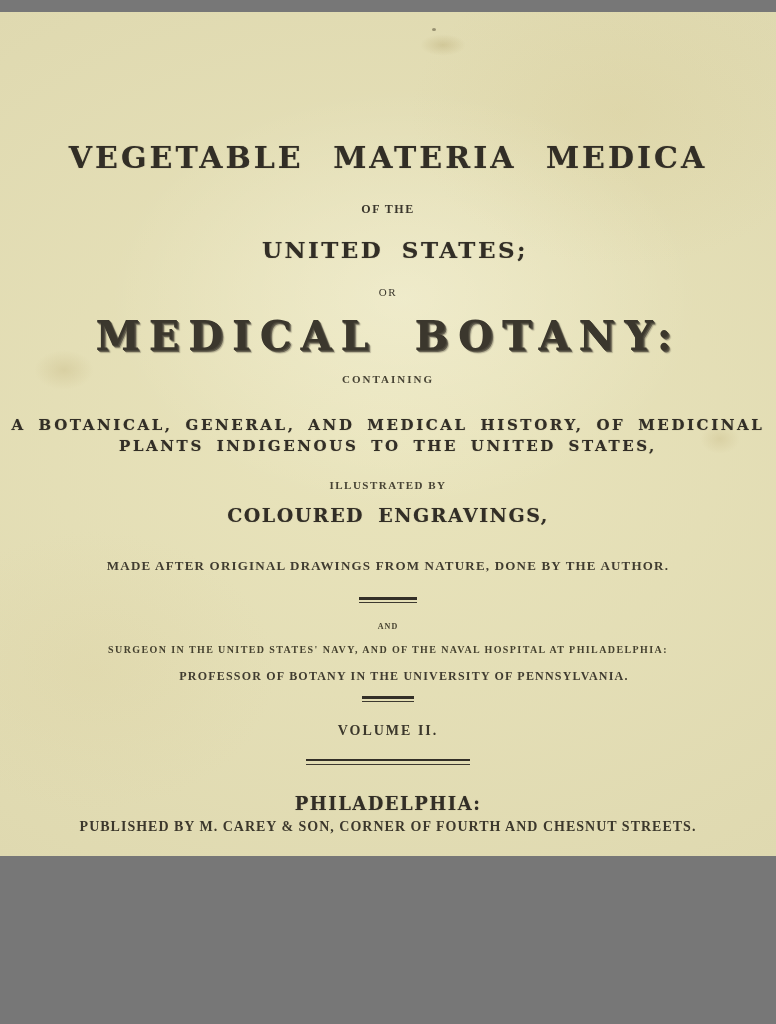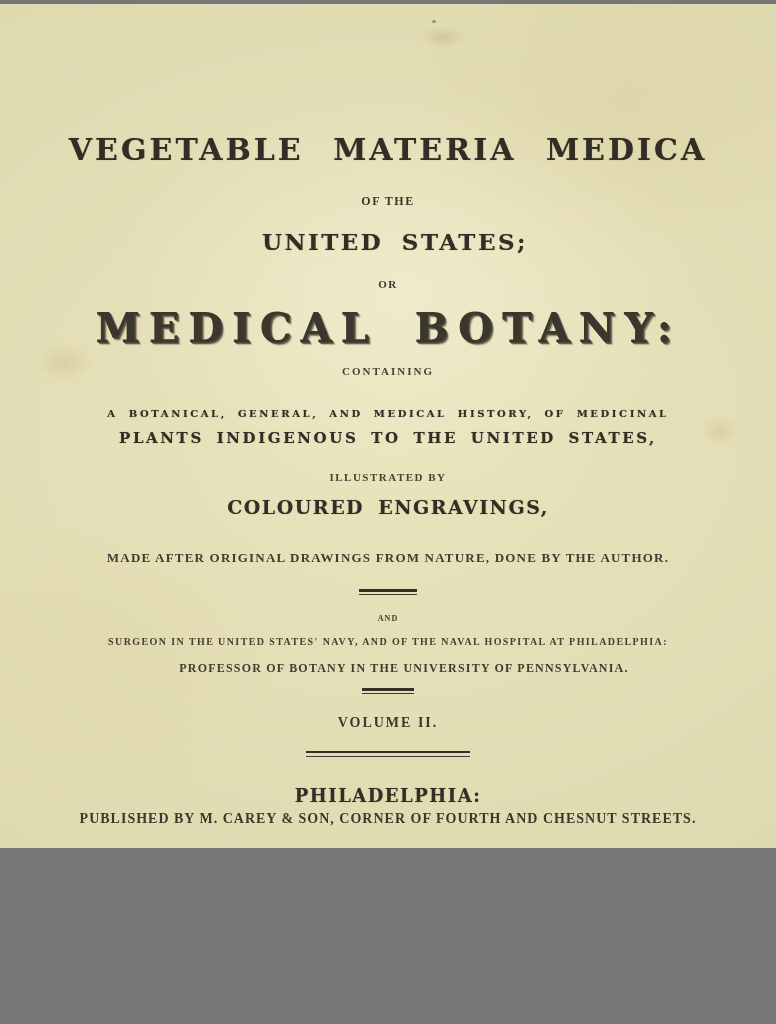--- a/index.html
+++ b/index.html
@@ -4,21 +4,21 @@
 <style>
   html, body {
     margin: 0;
     padding: 0;
     background: #777;
   }
   .page {
     position: relative;
     width: 776px;
     height: 844px;
-    margin: 4px auto;
+    margin: 12px auto;
     overflow: hidden;
     background-color: #e9e4bc;
     background-image:
       radial-gradient(ellipse 420px 300px at 52% 34%, rgba(255,253,235,0.35), rgba(255,253,235,0) 70%),
       radial-gradient(ellipse 300px 220px at 80% 12%, rgba(214,202,150,0.30), rgba(214,202,150,0) 70%),
       radial-gradient(ellipse 260px 200px at 12% 78%, rgba(219,208,160,0.28), rgba(219,208,160,0) 70%),
       radial-gradient(ellipse 900px 700px at 50% 50%, rgba(0,0,0,0), rgba(160,148,100,0.18) 98%);
     font-family: "Liberation Serif", "DejaVu Serif", serif;
     color: #3a362c;
   }
@@ -31,37 +31,37 @@
   }
   .display {
     font-family: "DejaVu Serif", "Liberation Serif", serif;
     font-weight: bold;
     color: #322e26;
     text-shadow: 0 0 1px rgba(50,46,38,0.45);
   }
   .main-title     { top: 128px; font-size: 30px; letter-spacing: 3px;  word-spacing: 16px; }
   .of-the         { top: 190px; font-size: 12px; letter-spacing: 1.5px; font-weight: bold; }
   .united-states  { top: 224px; font-size: 23px; letter-spacing: 2.5px; word-spacing: 8px; padding-left: 14px; }
-  .or-line        { top: 274px; font-size: 11px; letter-spacing: 1.5px; font-weight: bold; }
+  .or-line        { top: 274px; font-size: 11px; letter-spacing: 1.5px; font-weight: normal; }
   .ornamental {
     top: 299px;
     font-size: 40px;
     letter-spacing: 9px;
     word-spacing: 14px;
     font-weight: bold;
     font-family: "DejaVu Serif", serif;
     color: #3b372d;
     text-shadow:
       1px 1px 0 #4a463a,
       2px 2px 0 rgba(58,54,44,0.65),
       3px 3px 1px rgba(58,54,44,0.30);
     transform: scaleY(1.04);
   }
   .containing     { top: 361px; font-size: 11px; letter-spacing: 2px; font-weight: bold; color: #474334; }
-  .subtitle-1     { top: 404px; font-size: 10px; letter-spacing: 2.6px; word-spacing: 5px; }
+  .subtitle-1     { top: 404px; font-size: 15px; letter-spacing: 2.6px; word-spacing: 5px; }
   .subtitle-2     { top: 425px; font-size: 15px; letter-spacing: 2.6px; word-spacing: 5px; }
   .illustrated-by { top: 467px; font-size: 11px; letter-spacing: 1.5px; font-weight: bold; color: #474334; }
   .engravings     { top: 492px; font-size: 19px; letter-spacing: 1.5px; word-spacing: 6px; }
   .drawings-note  { top: 546px; font-size: 13px; letter-spacing: 1.2px; font-weight: bold; color: #403c30; }
   .byline         { top: 604px; font-size: 21px; letter-spacing: 1px; word-spacing: 5px; }
   .credential-1   { top: 632px; font-size: 10px; letter-spacing: 1.4px; font-weight: bold; color: #45412f; }
   .credential-and { top: 610px; font-size: 8px;  letter-spacing: 1px;   font-weight: bold; color: #45412f; }
   .credential-2   { top: 657px; font-size: 12px; letter-spacing: 1.2px; font-weight: bold; color: #403c30; padding-left: 32px; }
   .volume         { top: 711px; font-size: 14px; letter-spacing: 2px; font-weight: bold; color: #3c382c; }
   .imprint-city   { top: 781px; font-size: 18px; letter-spacing: 1.5px; }

